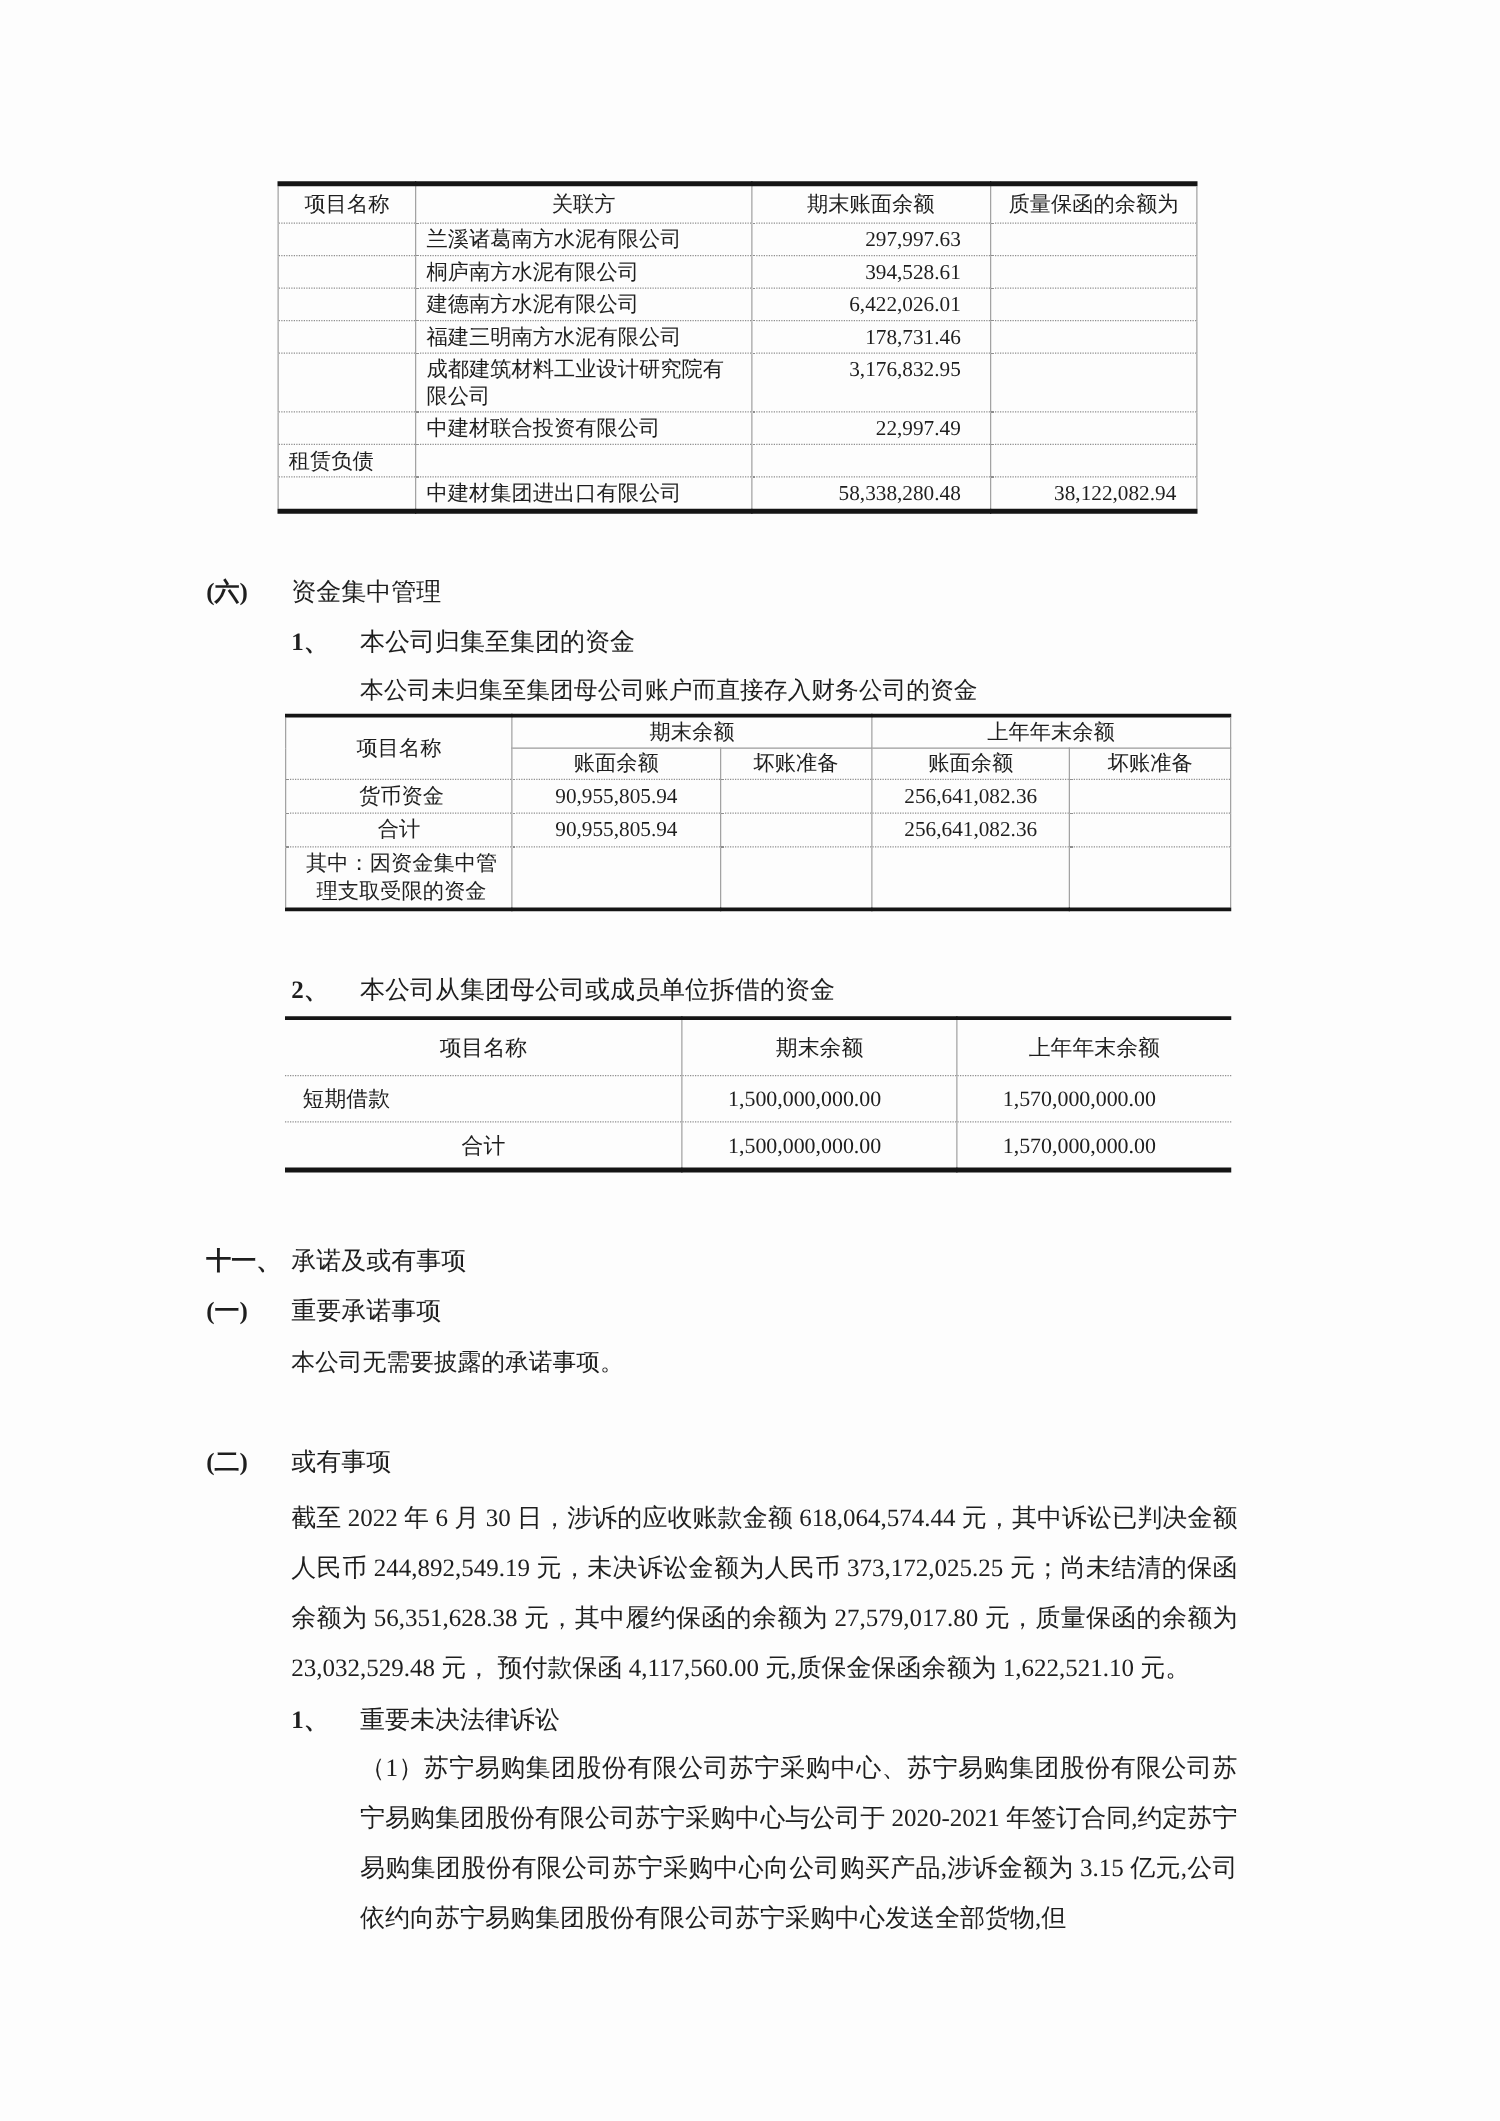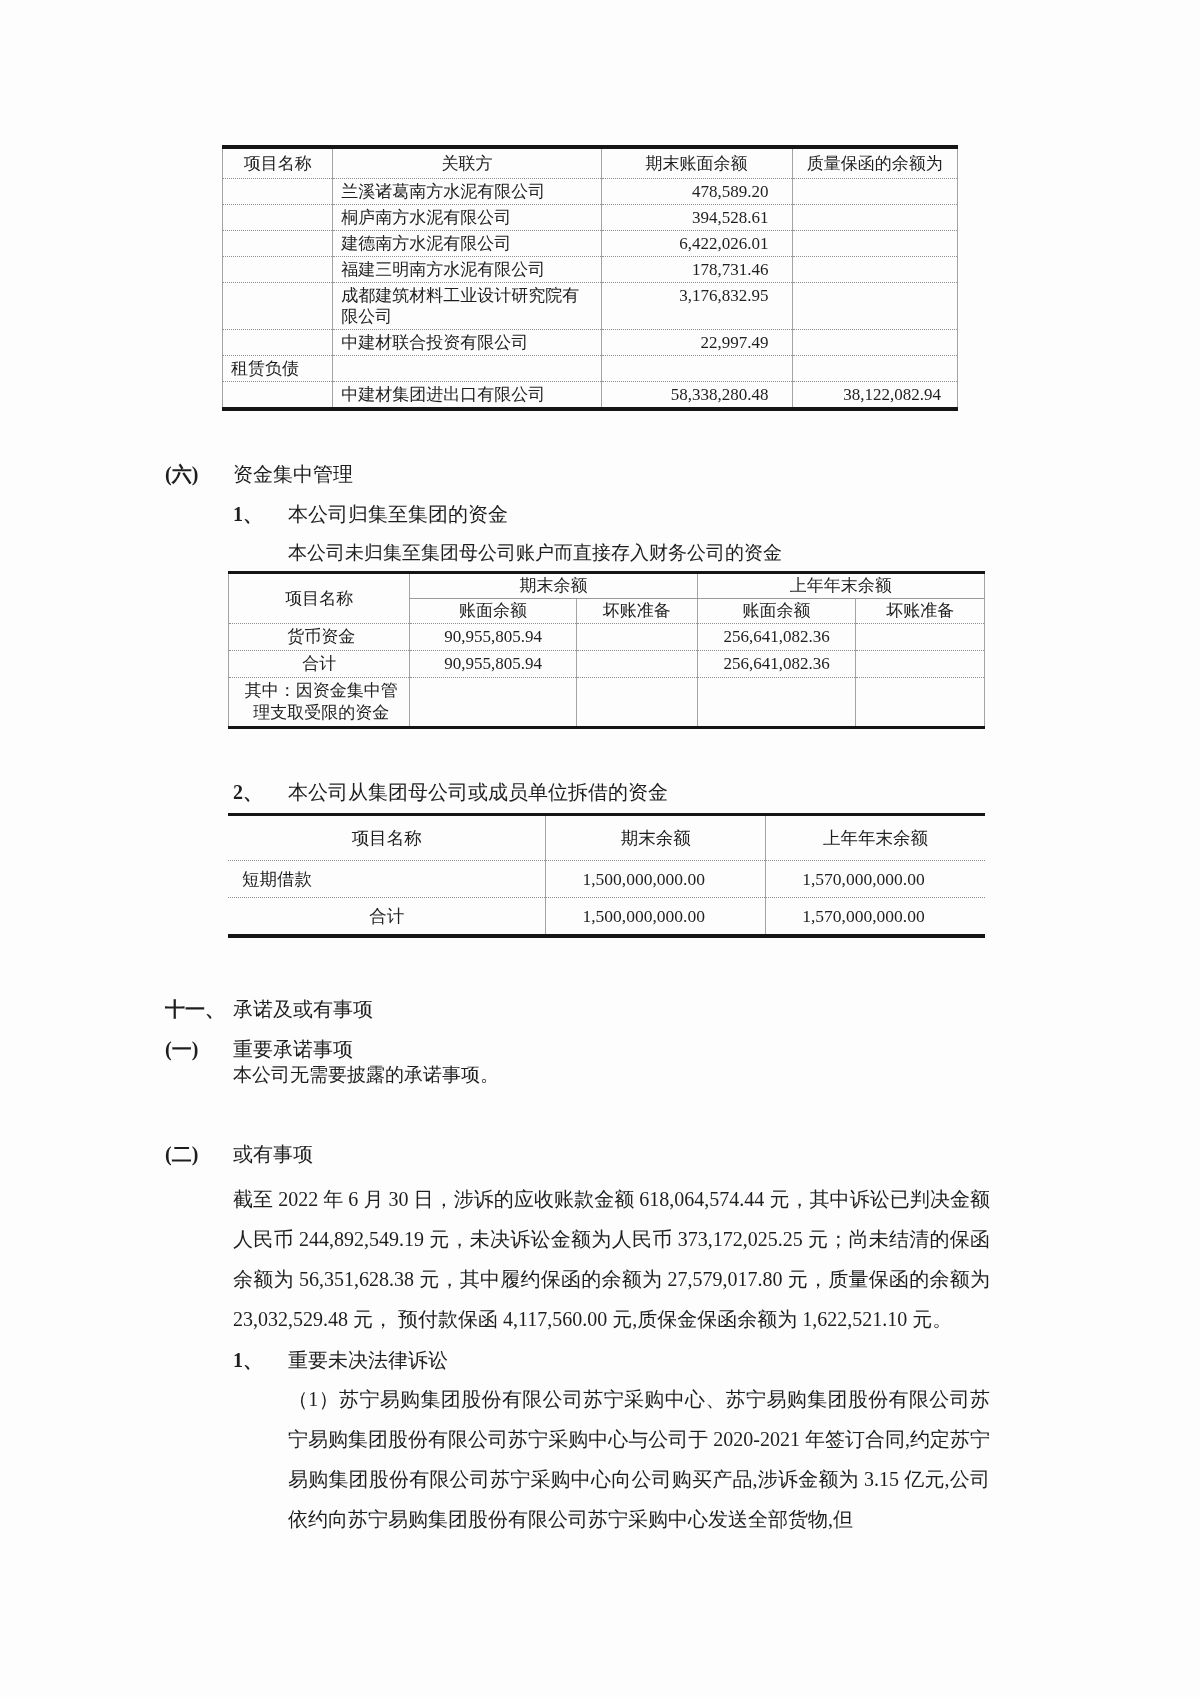--- a/index.html
+++ b/index.html
@@ -90,21 +90,21 @@
           <th>项目名称</th>
           <th>关联方</th>
           <th>期末账面余额</th>
           <th>质量保函的余额为</th>
         </tr>
       </thead>
       <tbody>
         <tr>
           <td></td>
           <td>兰溪诸葛南方水泥有限公司</td>
-          <td class="num-end">478,589.20</td>
+          <td class="num-end">297,997.63</td>
           <td class="num-prior"></td>
         </tr>
         <tr>
           <td></td>
           <td>桐庐南方水泥有限公司</td>
           <td class="num-end">394,528.61</td>
           <td class="num-prior"></td>
         </tr>
         <tr>
           <td></td>
@@ -236,21 +236,21 @@
 
     <div class="h-row fs20" style="margin-top:58px">
       <span class="h-label w68">十一、</span>
       <span class="h-title">承诺及或有事项</span>
     </div>
 
     <div class="h-row fs20 mt-sub">
       <span class="h-label w68">(一)</span>
       <span class="h-title">重要承诺事项</span>
     </div>
-    <div class="body-text ind1" style="">本公司无需要披露的承诺事项。</div>
+    <div class="body-text ind1" style="margin-top:16px">本公司无需要披露的承诺事项。</div>
 
     <div class="h-row fs20" style="margin-top:54px">
       <span class="h-label w68">(二)</span>
       <span class="h-title">或有事项</span>
     </div>
     <div class="para ind1" style="margin-top:12px; width:757px">截至 2022 年 6 月 30 日，涉诉的应收账款金额 618,064,574.44 元，其中诉讼已判决金额人民币 244,892,549.19 元，未决诉讼金额为人民币 373,172,025.25 元；尚未结清的保函余额为 56,351,628.38 元，其中履约保函的余额为 27,579,017.80 元，质量保函的余额为 23,032,529.48 元， 预付款保函 4,117,560.00 元,质保金保函余额为 1,622,521.10 元。</div>
 
     <div class="h-row fs20 ind1" style="margin-top:8px">
       <span class="h-label w55">1、</span>
       <span class="h-title">重要未决法律诉讼</span>

